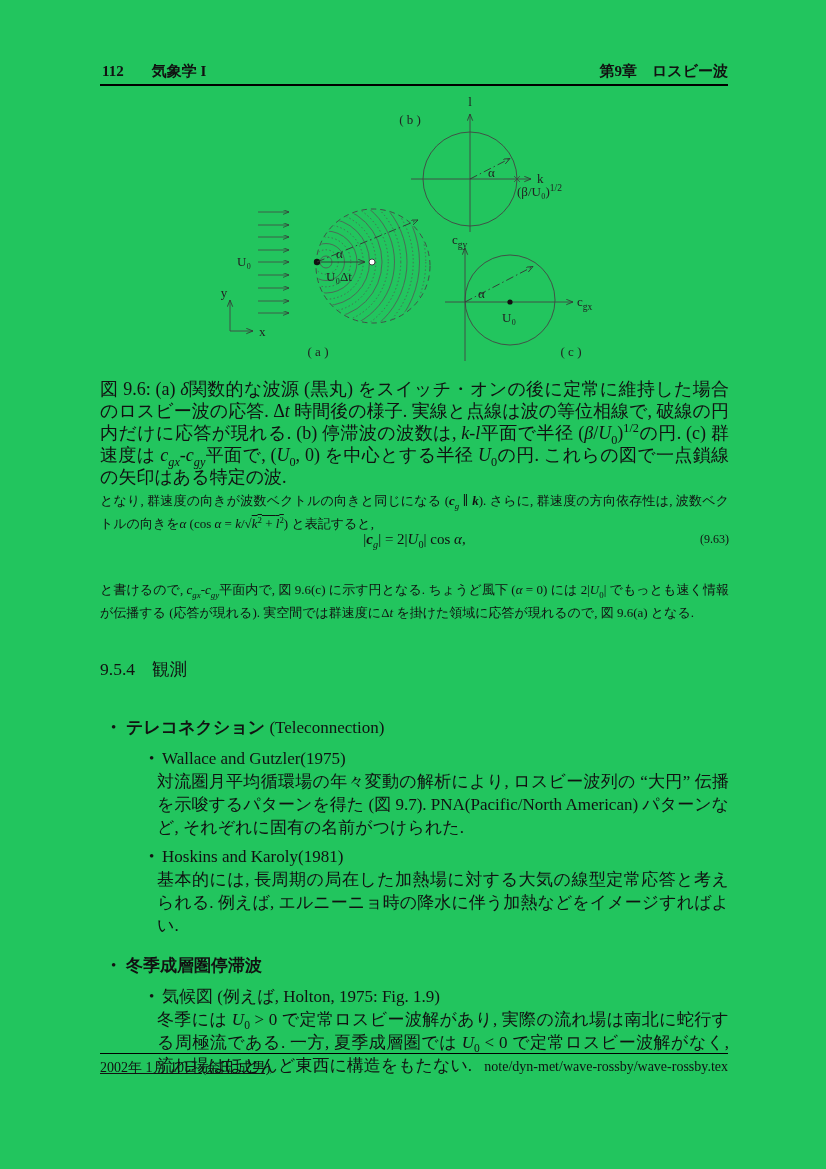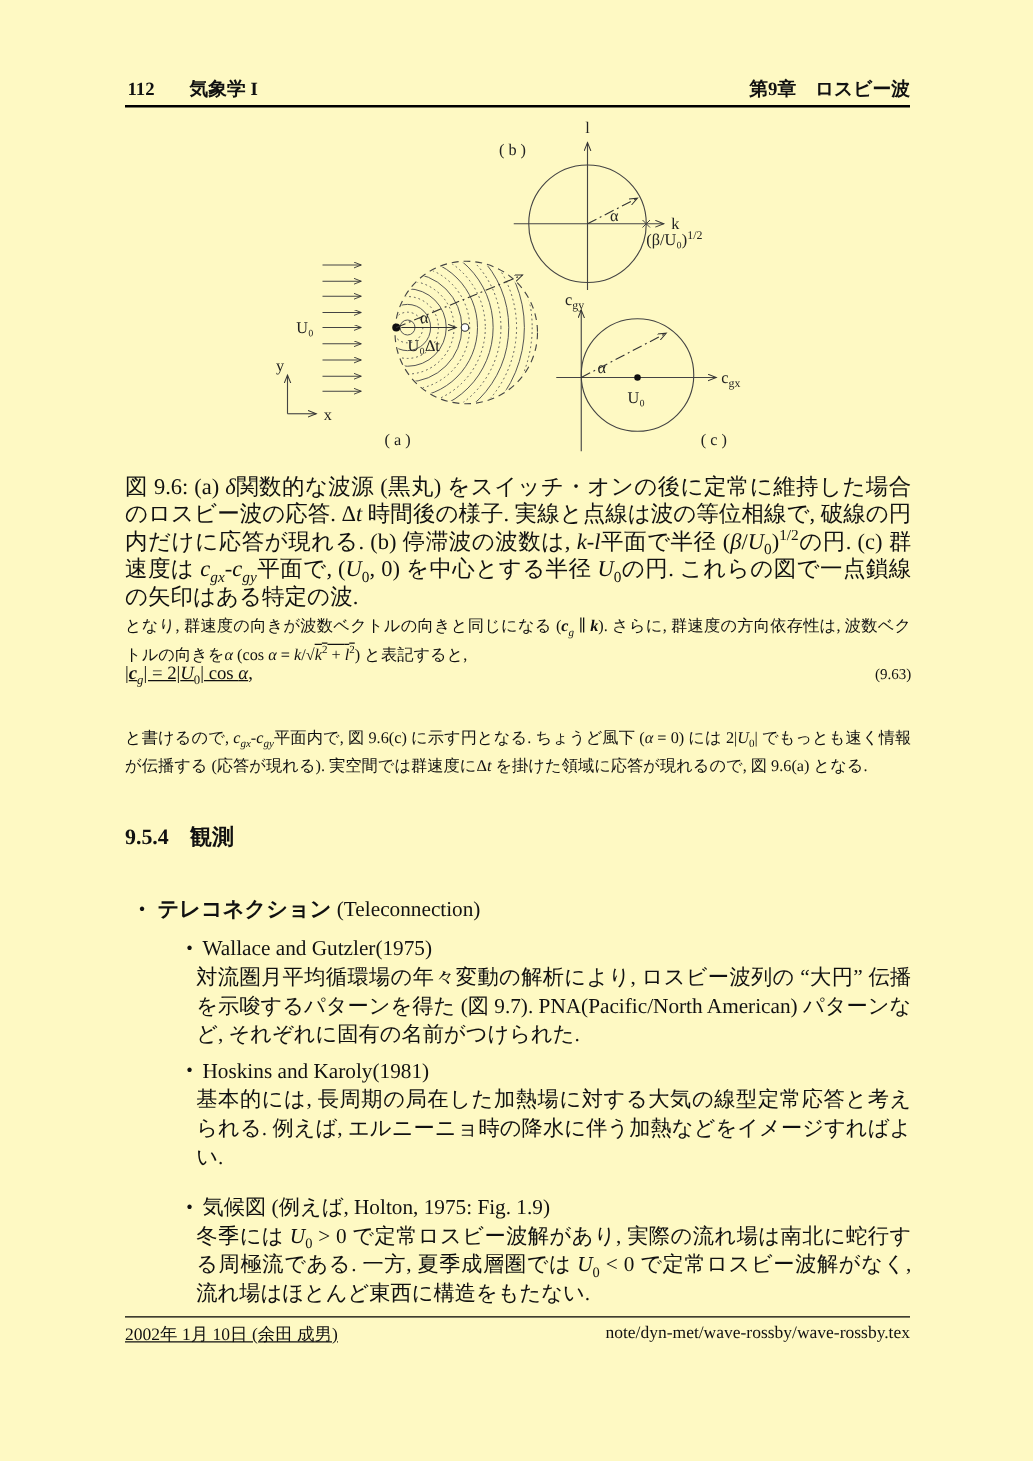--- a/index.html
+++ b/index.html
@@ -1,20 +1,20 @@
 <!DOCTYPE html>
 <html><head>
 <meta charset="utf-8">
 <style>
   html,body{margin:0;padding:0;background:#e8e8e8;}
   .page{
     position:relative;
     width:826px;height:1169px;
     margin:0 auto;
-    background:#fef9c3;
+    background:#22c55e;
     font-family:"Liberation Serif","DejaVu Serif",serif;
     color:#111;
     overflow:hidden;
   }
   
   .header{position:absolute;left:100px;top:62px;width:628px;height:20px;font-size:15px;font-weight:bold;}
   .header .left{position:absolute;left:2px;top:0;}
   .header .left .course{margin-left:28px;}
   .header .right{position:absolute;right:0;top:0;}
   .header-rule{position:absolute;left:100px;top:84px;width:628px;height:2px;background:#000;}
@@ -22,26 +22,26 @@
   .figure{position:absolute;left:140px;top:90px;width:520px;height:290px;}
   .figure svg{display:block;}
   .fig-label{font-size:13px;fill:#222;font-family:"Liberation Serif","DejaVu Serif",serif;}
   .fig-small{font-size:9.5px;}
   
   .caption{position:absolute;left:100px;top:379px;width:629px;font-size:18px;line-height:21.9px;text-align:justify;}
   
   .para{position:absolute;left:100px;width:629px;font-size:13px;line-height:23px;text-align:justify;}
   .p1{top:476px;}
   .p2{top:565px;}
-  .equation-row{position:absolute;left:100px;top:531px;width:629px;font-size:15px;text-decoration:underline;}
+  .equation-row{position:absolute;left:100px;top:531px;width:629px;text-align:center;font-size:15px;}
   .eq-tag{position:absolute;right:0;top:1px;font-size:12px;}
   sub,sup{font-size:68%;line-height:0;}
   .ol{text-decoration:overline;}
   
-  .section-heading{position:absolute;left:100px;top:657px;font-size:17.5px;font-weight:bold;text-align:center;}
+  .section-heading{position:absolute;left:100px;top:657px;font-size:17.5px;font-weight:normal;text-align:center;}
   .section-heading .num{margin-right:17px;}
   
   .list{position:absolute;left:100px;top:716px;width:629px;font-size:17px;line-height:23px;}
   .group+.group{margin-top:17px;}
   .li{position:relative;}
   .li .btx{display:block;}
   .l1{padding-left:26px;margin-bottom:8px;}
   .l1 .bullet{position:absolute;left:11px;top:-1px;}
   .l2{padding-left:62px;margin-top:6px;}
   .l2 .bullet{position:absolute;left:49px;top:-1px;}
@@ -191,20 +191,24 @@
       </div>
       <div class="li-body">対流圏月平均循環場の年々変動の解析により, ロスビー波列の “大円” 伝播を示唆するパターンを得た (図 9.7). PNA(Pacific/North American) パターンなど, それぞれに固有の名前がつけられた.</div>
       <div class="li l2">
         <span class="bullet"></span>
         <span class="btx">Hoskins and Karoly(1981)</span>
       </div>
       <div class="li-body">基本的には, 長周期の局在した加熱場に対する大気の線型定常応答と考えられる. 例えば, エルニーニョ時の降水に伴う加熱などをイメージすればよい.</div>
     </div>
 
     <div class="group">
+      <div class="li l1">
+        <span class="bullet"></span>
+        <span class="btx"><b>冬季成層圏停滞波</b></span>
+      </div>
       <div class="li l2">
         <span class="bullet"></span>
         <span class="btx">気候図 (例えば, Holton, 1975: Fig. 1.9)</span>
       </div>
       <div class="li-body">冬季には <i>U</i><sub>0</sub> &gt; 0 で定常ロスビー波解があり, 実際の流れ場は南北に蛇行する周極流である. 一方, 夏季成層圏では <i>U</i><sub>0</sub> &lt; 0 で定常ロスビー波解がなく, 流れ場はほとんど東西に構造をもたない.</div>
     </div>
 
   </div>
 
   <div class="footer-rule"></div>

